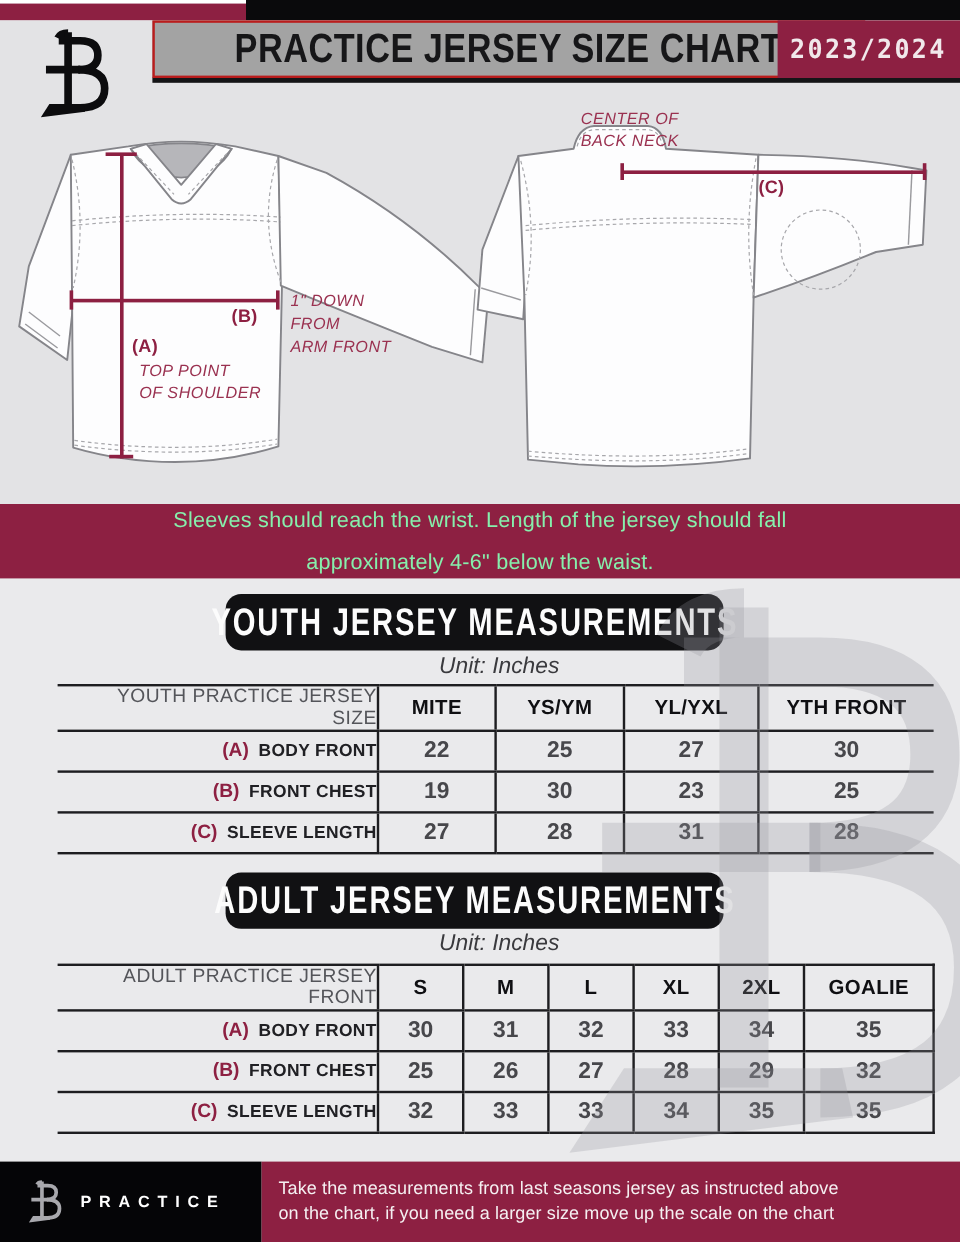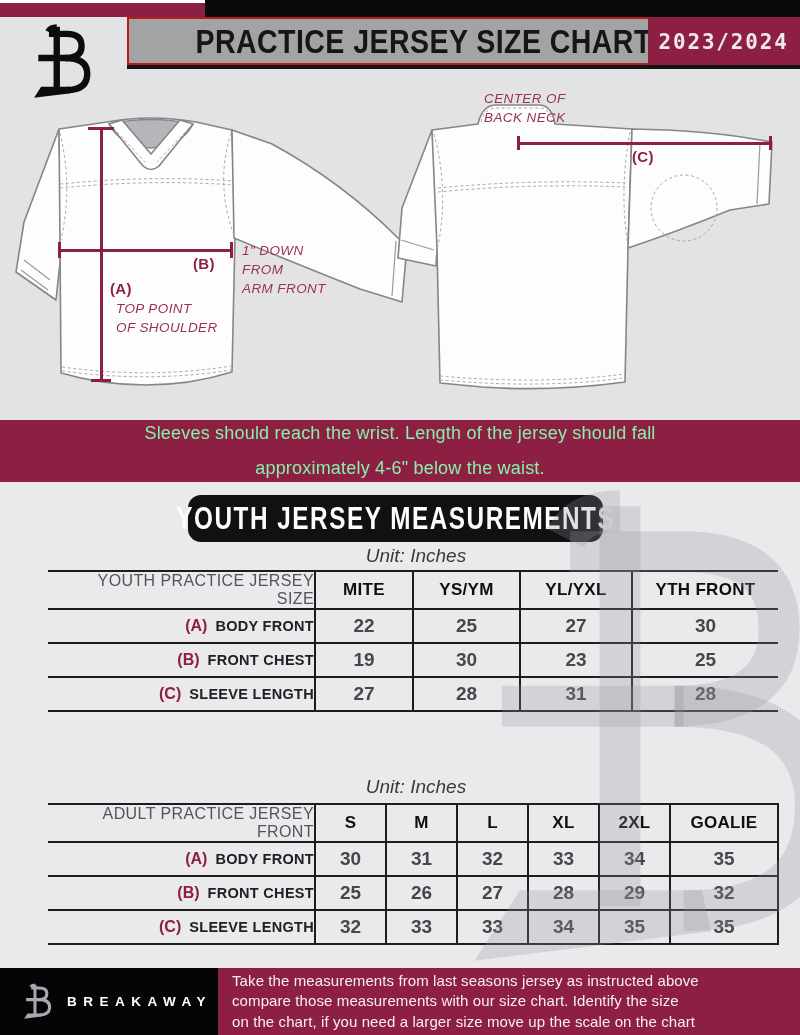--- a/index.html
+++ b/index.html
@@ -233,20 +233,23 @@
             <td><span class="row-letter">(C)</span><span class="row-label">SLEEVE LENGTH</span></td>
             <td class="cell-val">27</td>
             <td class="cell-val">28</td>
             <td class="cell-val">31</td>
             <td class="cell-val">28</td>
           </tr>
         </tbody>
       </table>
     </div>
 
+  <div class="pill" style="top:727px">
+    <span class="pill-text">ADULT JERSEY MEASUREMENTS</span>
+  </div>
   <div class="unit" style="top:776px">Unit: Inches</div>
   <div class="table-host" style="top:803px">
       <table class="size-table adult">
         <colgroup>
           <col>
           <col>
           <col>
           <col>
           <col>
           <col>
@@ -294,21 +297,20 @@
         </tbody>
       </table>
     </div>
 
   <div class="abs footer-black">
     <svg class="footer-logo" viewBox="0 0 100 110">
       <g fill="#a8a8ad" stroke="#a8a8ad">
           <use href="#brand-b"></use>
         </g>
     </svg>
-    <span class="brand-text">BREAKAWAY</span>
+    <span class="brand-text">PRACTICE</span>
   </div>
   <div class="abs footer-maroon">
     <div>Take the measurements from last seasons jersey as instructed above</div>
-    <div>compare those measurements  with our size chart. Identify the size</div>
     <div>on the chart, if you need a larger size move up the scale on the chart</div>
   </div>
 
 </div>
 
 </body></html>

